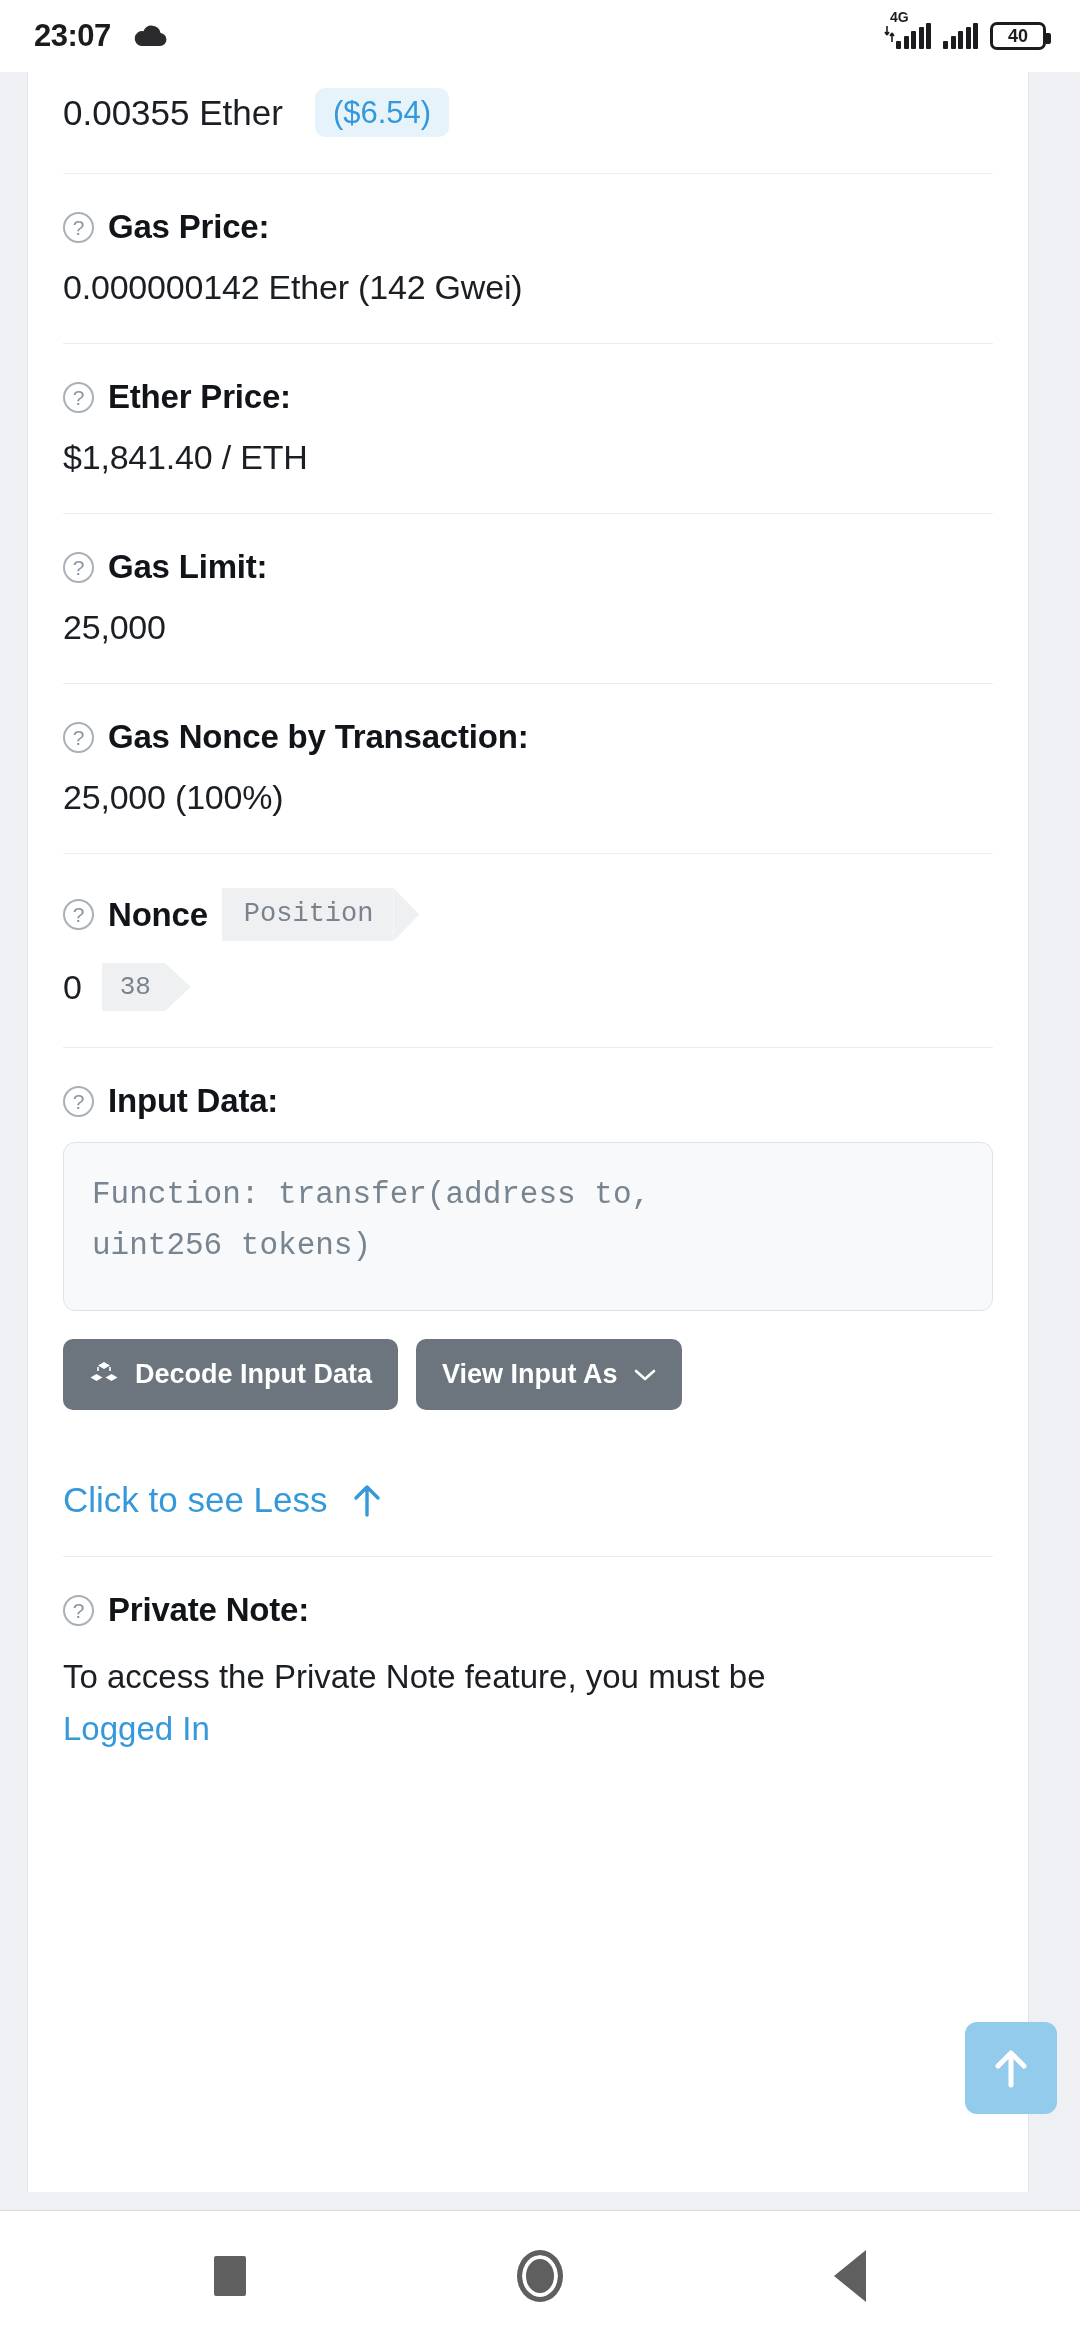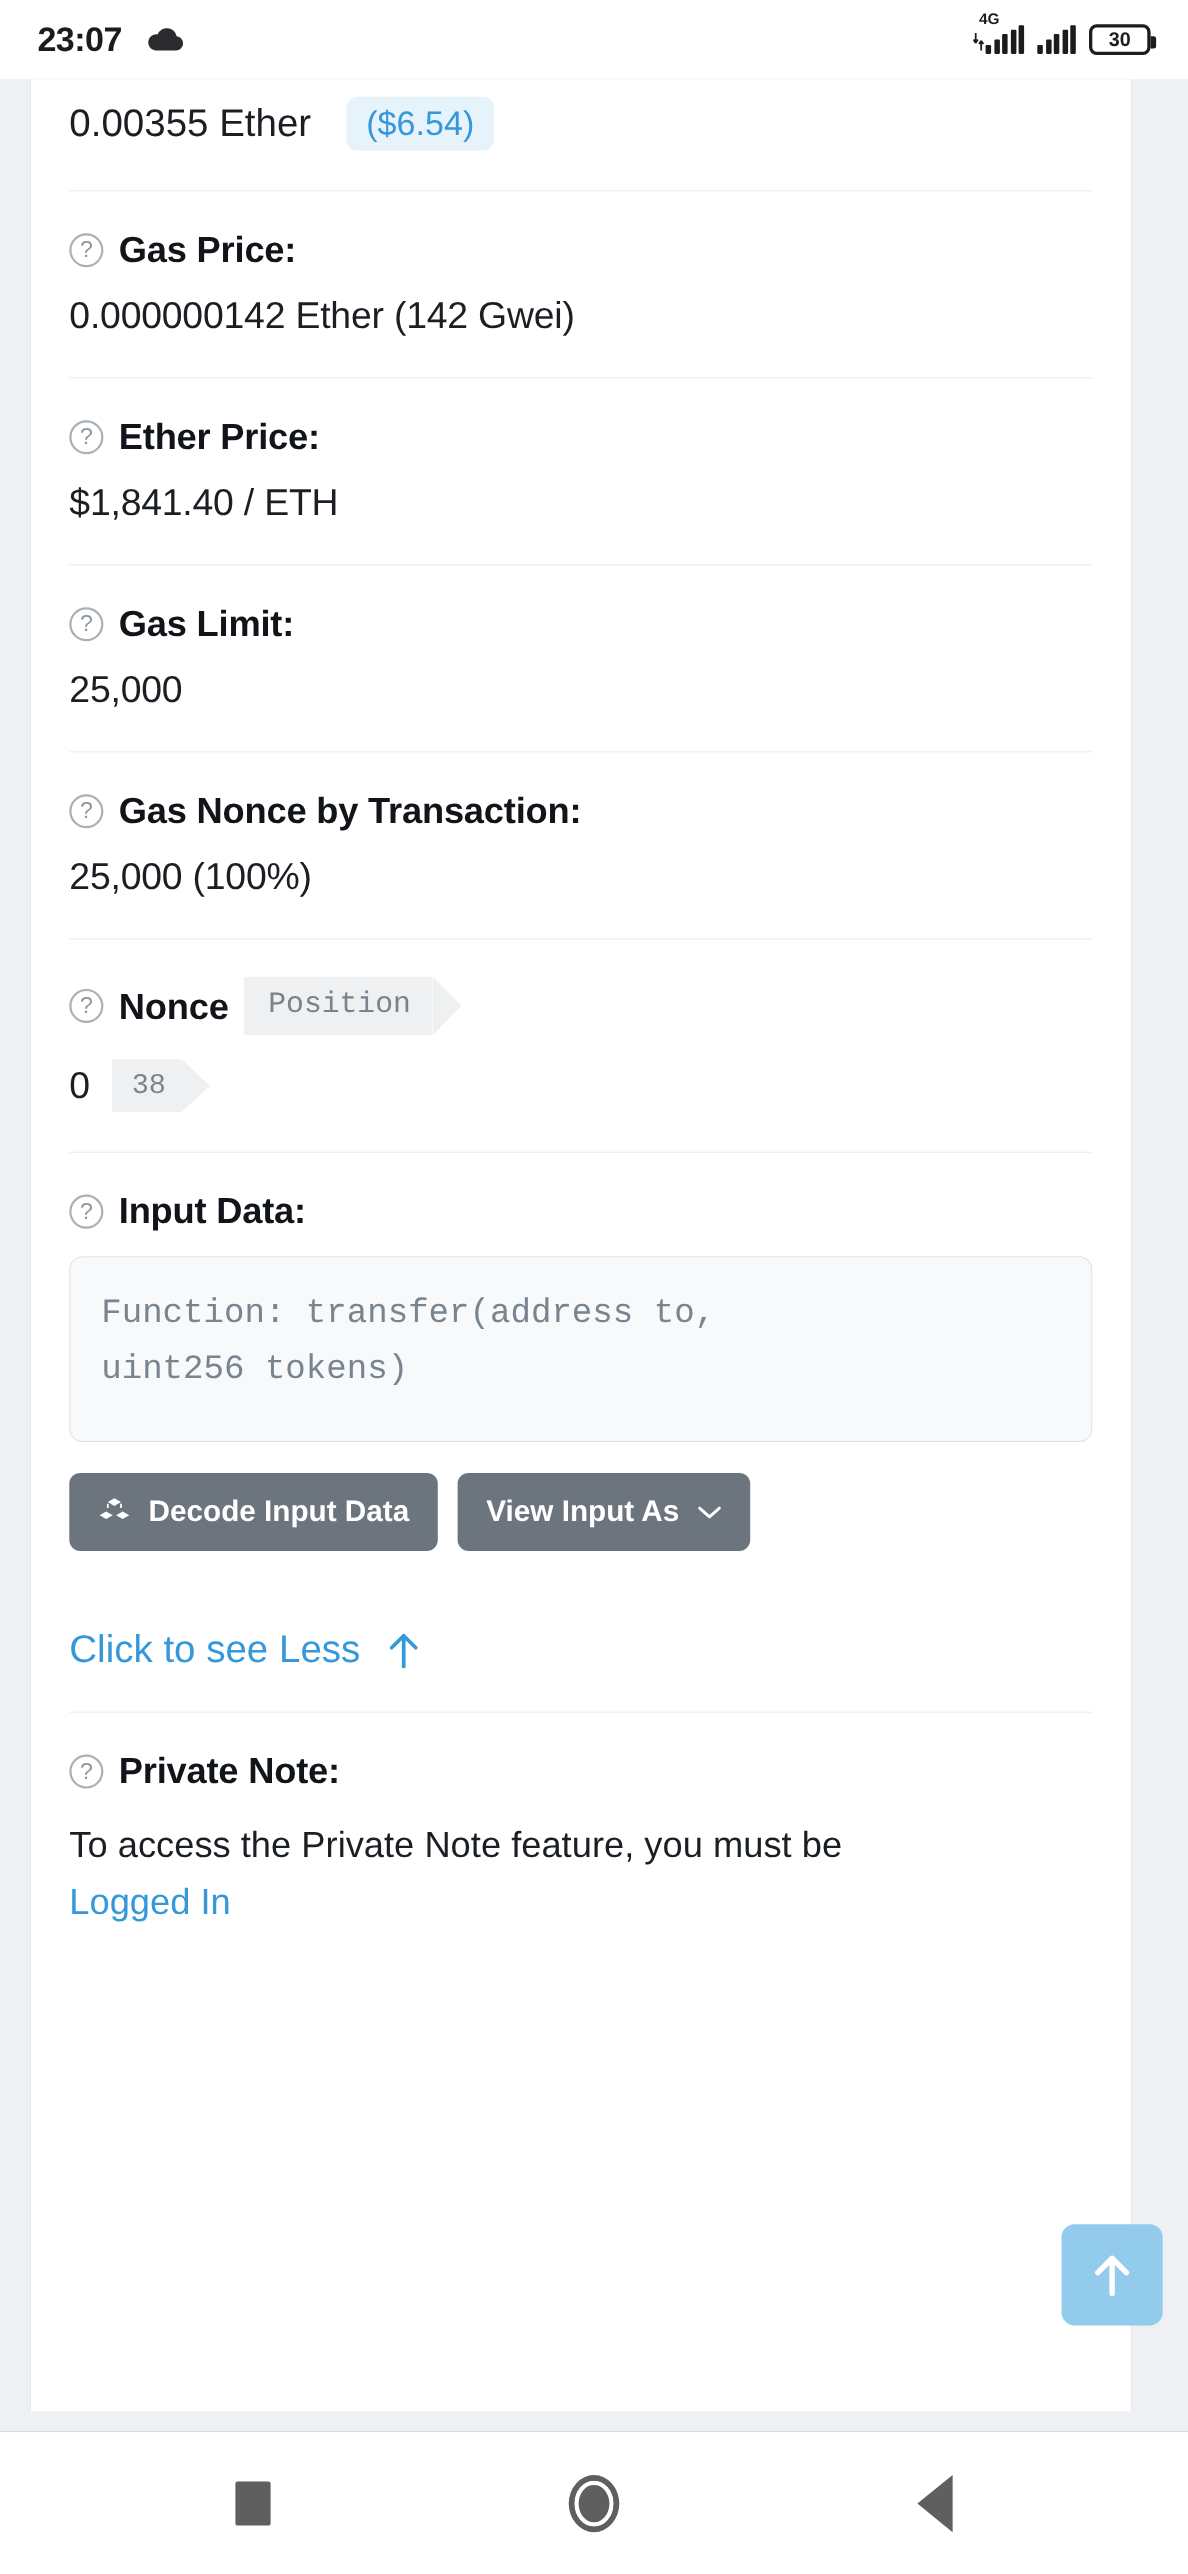--- a/index.html
+++ b/index.html
@@ -14,21 +14,21 @@
   
   .statusbar {
     height:72px; background:#ffffff; flex:0 0 72px;
     display:flex; align-items:center; justify-content:space-between;
     padding:0 34px;
   }
   .sb-left { display:flex; align-items:center; gap:22px; }
   .sb-clock { font-size:31px; font-weight:bold; color:#1c1c1e; letter-spacing:-0.5px; }
   .cloud-ic { display:block; }
   .sb-right { display:flex; align-items:center; gap:12px; }
-  .sig-wrap { position:relative; display:flex; align-items:flex-end; }
+  .sig-wrap { position:relative; display:flex; align-items:flex-start; }
   .net-label { position:absolute; top:-13px; left:6px; font-size:14px; font-weight:bold; color:#1c1c1e; line-height:1; }
   .bars { display:flex; align-items:flex-end; gap:2.5px; height:26px; }
   .bars i { display:block; width:5px; background:#1c1c1e; border-radius:1px; }
   .bars i:nth-child(1){height:8px;} .bars i:nth-child(2){height:13px;}
   .bars i:nth-child(3){height:18px;} .bars i:nth-child(4){height:22px;} .bars i:nth-child(5){height:26px;}
   .arrows { display:flex; flex-direction:column; justify-content:flex-end; margin-right:1px; }
   .batt {
     position:relative; width:56px; height:28px; border:3px solid #1c1c1e; border-radius:7px;
     display:flex; align-items:center; justify-content:center;
   }
@@ -171,21 +171,21 @@
       <div class="sig-wrap">
         <div class="bars">
             <i></i>
             <i></i>
             <i></i>
             <i></i>
             <i></i>
           </div>
       </div>
       <div class="batt">
-        <span>30</span>
+        <span>40</span>
       </div>
     </div>
   </div>
 
   <div class="viewport">
     <div class="page">
 
 
       <div class="content">
 

